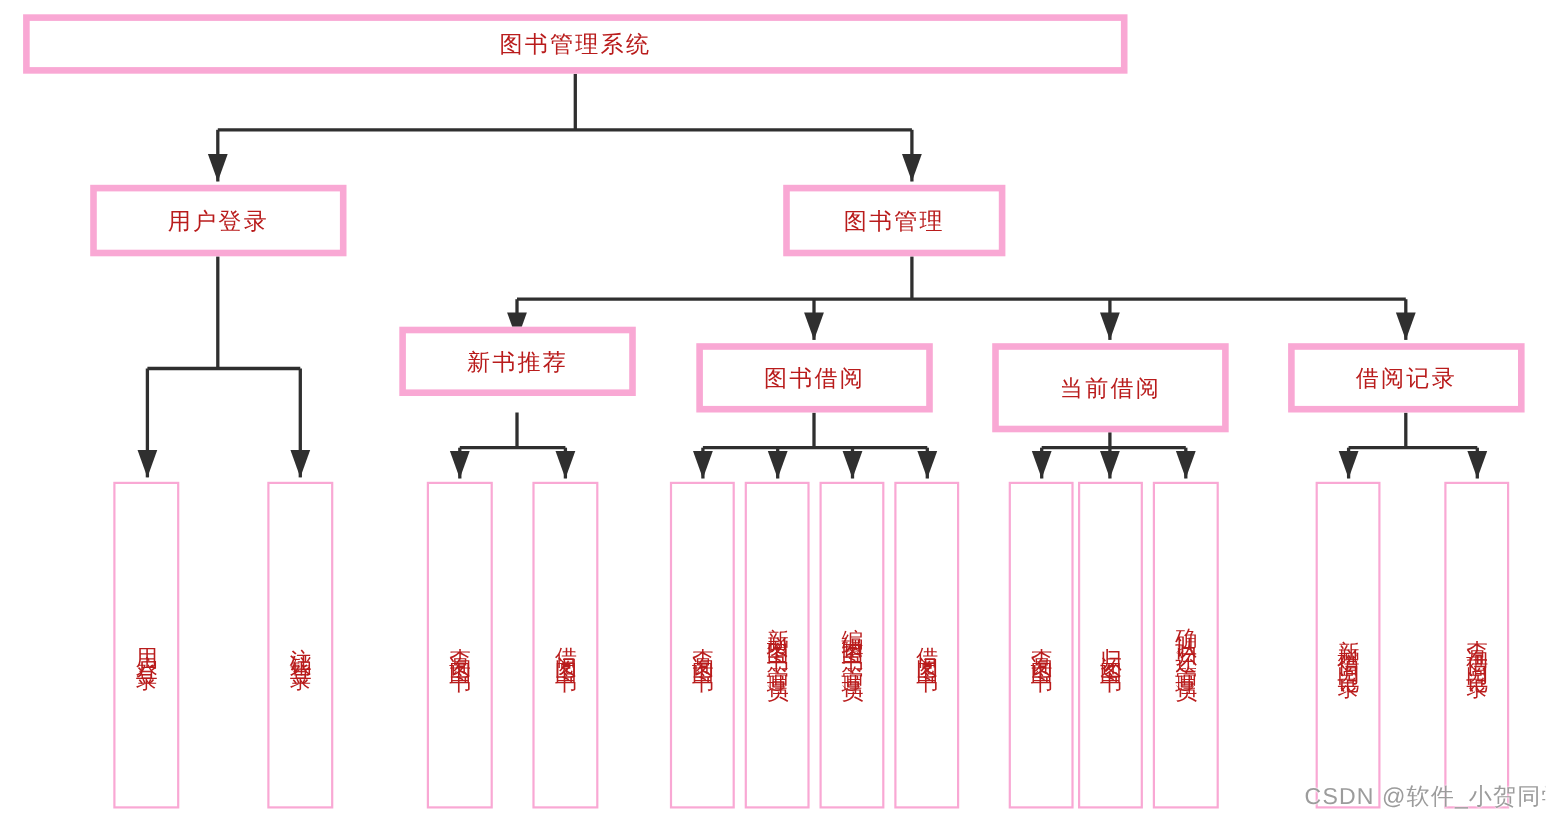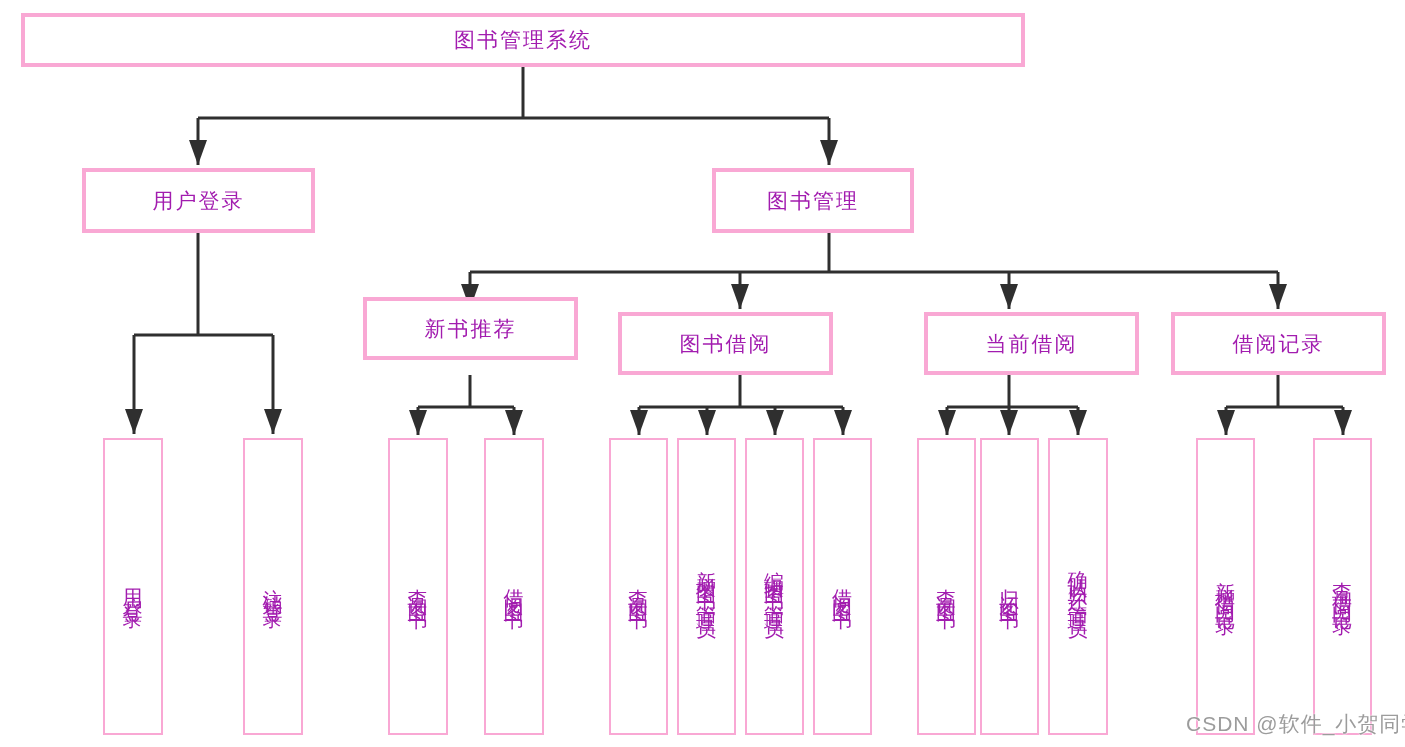--- a/index.html
+++ b/index.html
@@ -6,26 +6,26 @@
   .canvas{
     position:relative;
     width:1405px;height:747px;
     background:#ffffff;
     font-family:"Liberation Sans", sans-serif;
     overflow:hidden;
   }
   .box{
     position:absolute;
     box-sizing:border-box;
-    border:4px solid #f9a8d4;
+    border:6px solid #f9a8d4;
     background:#ffffff;
     display:flex;
     align-items:center;
     justify-content:center;
-    color:#a21caf;
+    color:#b91c1c;
     z-index:2;
   }
   .box.h{
     font-size:21px;
     letter-spacing:2px;
     white-space:nowrap;
   }
   .box.v{
     border-width:2.5px;
     font-size:20px;
@@ -108,22 +108,22 @@
       <path d="M1343 407 V435" marker-end="url(#arrow)"></path>
     </g>
   </svg>
 
   <div class="box h" style="left:21px;top:13px;width:1004px;height:54px;">图书管理系统</div>
 
   <div class="box h" style="left:82px;top:168px;width:233px;height:65px;">用户登录</div>
   <div class="box h" style="left:712px;top:168px;width:202px;height:65px;">图书管理</div>
 
   <div class="box h" style="left:363px;top:297px;width:215px;height:63px;">新书推荐</div>
-  <div class="box h" style="left:618px;top:312px;width:215px;height:63px;">图书借阅</div>
-  <div class="box h" style="left:902px;top:312px;width:215px;height:63px;margin-left:22px;">当前借阅</div>
+  <div class="box h" style="left:633px;top:312px;width:215px;height:63px;">图书借阅</div>
+  <div class="box h" style="left:902px;top:312px;width:215px;height:81px;">当前借阅</div>
   <div class="box h" style="left:1171px;top:312px;width:215px;height:63px;">借阅记录</div>
 
   <div class="box v" style="left:103px;top:438px;width:60px;height:297px;">
     <span class="vtext">用户登录</span>
   </div>
   <div class="box v" style="left:243px;top:438px;width:60px;height:297px;">
     <span class="vtext">注销登录</span>
   </div>
 
   <div class="box v" style="left:388px;top:438px;width:60px;height:297px;">

